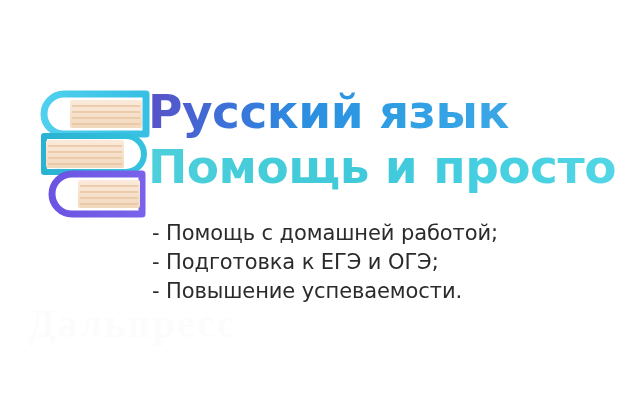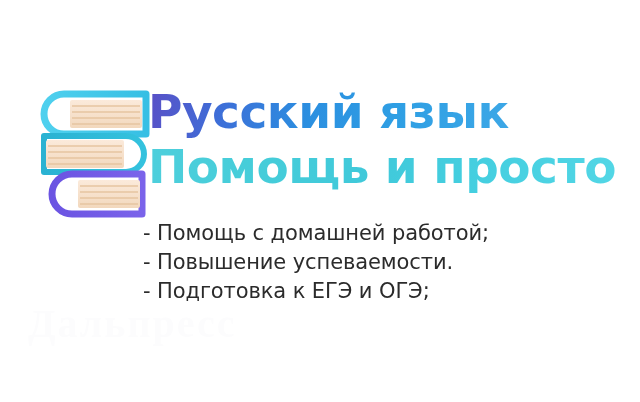--- a/index.html
+++ b/index.html
@@ -87,21 +87,21 @@
         #4ecfdc 0%,
         #46cdd9 22%,
         #40c9da 46%,
         #45cfe0 70%,
         #54d7e6 100%);
   }
 
   
   .bullets {
     position: absolute;
-    left: 143px;
+    left: 152px;
     top: 219px;
     width: 470px;
   }
   .bullet-item {
     font-family: "DejaVu Sans", "Liberation Sans", sans-serif;
     font-size: 21px;
     line-height: 29px;
     color: #2b2b2b;
     white-space: nowrap;
     letter-spacing: -0.1px;
@@ -170,17 +170,17 @@
     </svg>
   </div>
 
   <div class="headline">
     <div class="headline-line l1">Русский язык</div>
     <div class="headline-line l2">Помощь и просто</div>
   </div>
 
   <div class="bullets">
     <div class="bullet-item">- Помощь с домашней работой;</div>
+    <div class="bullet-item">- Подготовка к ЕГЭ и ОГЭ;</div>
     <div class="bullet-item">- Повышение успеваемости.</div>
-    <div class="bullet-item">- Подготовка к ЕГЭ и ОГЭ;</div>
   </div>
 
 </div>
 
 </body></html>

